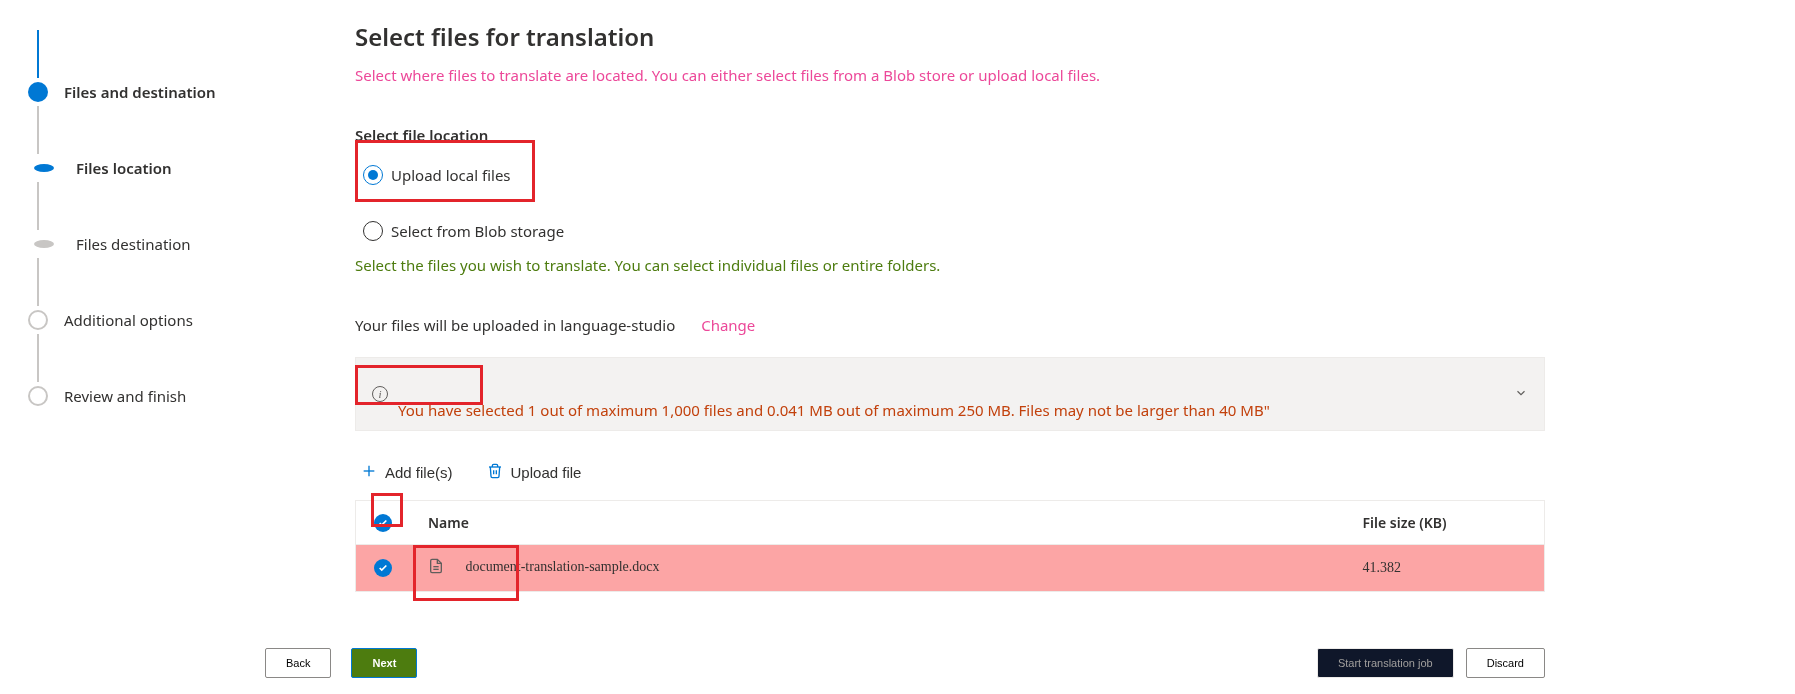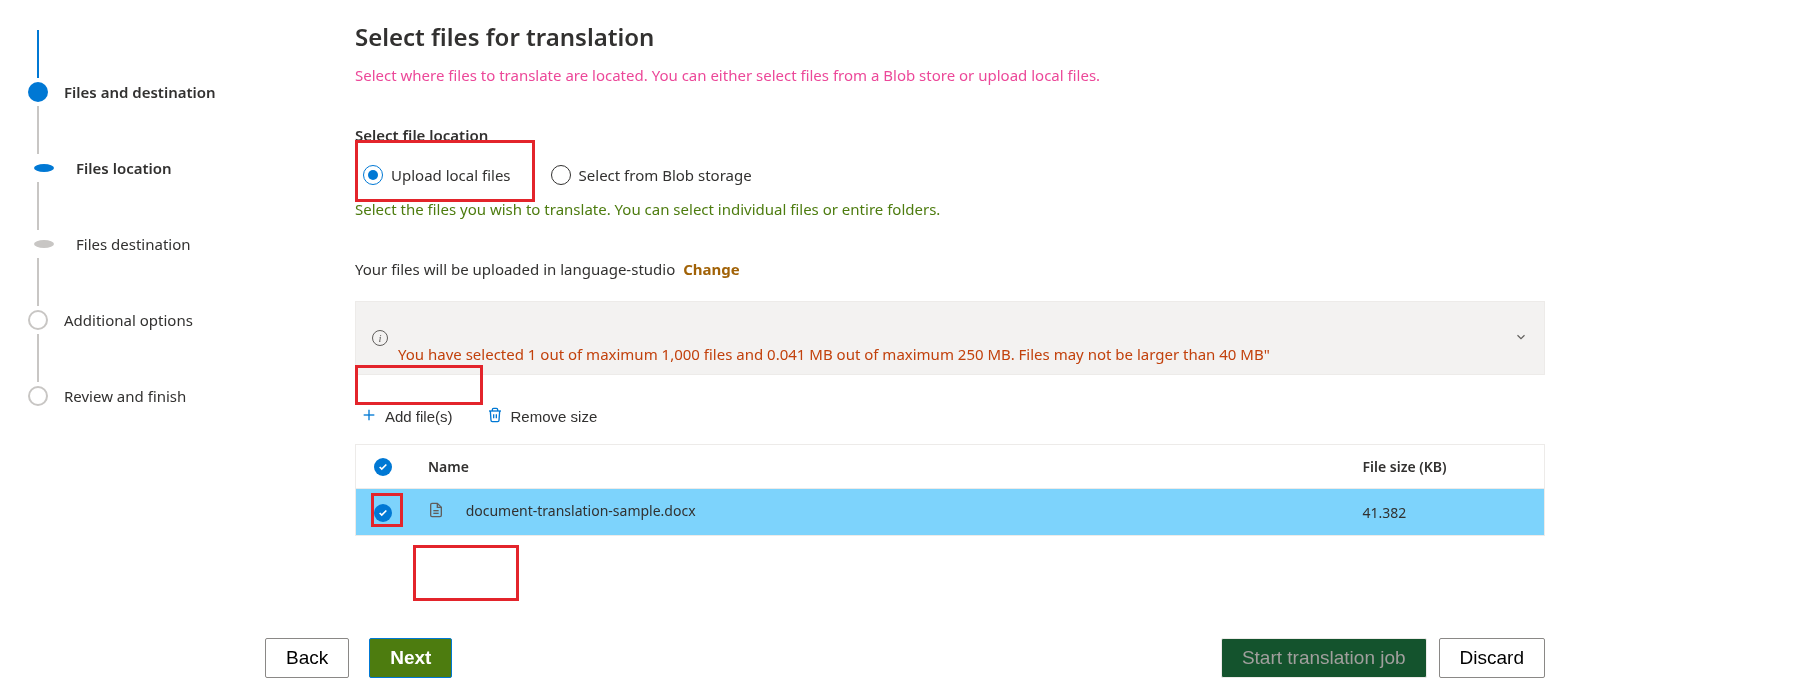--- a/index.html
+++ b/index.html
@@ -76,35 +76,35 @@
       font-size: 15px;
       color: #ec4899;
       margin-bottom: 40px;
     }
     .field-label {
       font-size: 15px;
       font-weight: 600;
       margin-bottom: 14px;
     }
     
-    .radio-group { display:flex; gap:24px; align-items:flex-start; margin-bottom:8px; }
+    .radio-group { display:flex; gap:24px; align-items:flex-start; margin-bottom:8px;flex-direction:column; }
     .radio-option { display:flex; align-items:center; gap:8px; padding:6px 8px; cursor:pointer; }
     .radio-option .radio {
       width:20px; height:20px; border-radius:50%; border:1px solid #323130; display:flex; align-items:center; justify-content:center;
     }
     .radio-option.selected .radio { border-color:#0078d4; }
     .radio-option.selected .radio::after {
       content:""; width:10px; height:10px; border-radius:50%; background:#0078d4;
     }
     .radio-option span.text { font-size:15px; }
     .helper-text {
       font-size:15px; color:#4d7c0f; margin-bottom:40px;
     }
     .upload-note { font-size:15px; margin-bottom:22px; }
-    .upload-note a { color:#a16207; text-decoration:none; cursor:pointer; margin-left:4px;font-weight:bold; }
+    .upload-note a { color:#ec4899; text-decoration:none; cursor:pointer; margin-left:22px; }
     
     .info-banner {
       background:#f3f2f1;
       border:1px solid #edebe9;
       padding:10px 16px;
       display:flex;
       align-items:center;
       gap:10px;
       margin-bottom:28px;
     }
@@ -120,41 +120,41 @@
     .cmd-btn {
       display:flex; align-items:center; gap:8px; padding:4px 8px 4px 6px;
       background:transparent; border:none; cursor:pointer; font-size:15px; color:#323130;
     }
     .cmd-btn .cmd-icon { color:#0078d4; }
     
     .file-table { width:100%; border:1px solid #edebe9; border-collapse:collapse; }
     .file-table th, .file-table td { text-align:left; font-size:14px; padding:12px 18px; }
     .file-table thead tr { border-bottom:1px solid #edebe9; }
     .file-table th { font-weight:600; }
-    .file-table tbody tr { background:#7dd3fc; }
+    .file-table tbody tr { background:#fca5a5;font-family:Liberation Serif, serif; }
     .check-circle {
       width:18px; height:18px; border-radius:50%; background:#0078d4; display:inline-flex; align-items:center; justify-content:center;
     }
     .check-circle svg { stroke:#fff; }
     .file-icon { color:#605e5c; margin-right:18px; vertical-align:middle; }
     .col-chk { width:50px; }
     .col-size { width:200px; }
     
     .footer {
       display:flex; position:absolute; left:0; right:0; bottom:16px;
       padding-left: 0; padding-right: 250px;
       align-items:center;
     }
     .footer-left { display:flex; gap:20px; margin-left:-45px; }
     .footer-right { margin-left:auto; display:flex; gap:12px; }
     .btn {
-      padding:8px 20px; font-size:19px; border-radius:2px; cursor:pointer; border:1px solid #8a8886; background:#fff;
+      padding:8px 20px; font-size:11px; border-radius:2px; cursor:pointer; border:1px solid #8a8886; background:#fff;
     }
     .btn.primary { background:#4d7c0f; border-color:#0078d4; color:#fff; font-weight:600; }
-    .btn.disabled { color:#a19f9d; border-color:#edebe9; background:#14532d; cursor:default; }
+    .btn.disabled { color:#a19f9d; border-color:#edebe9; background:#0f172a; cursor:default; }
     
     .highlight-box {
       position:absolute; border:3px solid #e3242b; pointer-events:none; z-index:50;
     }
     .h-radio { left: 355px; top: 140px; width: 180px; height: 62px; }
     .h-addfile{ left: 355px; top: 365px; width: 128px; height: 40px; }
     .h-rowchk{ left: 371px; top: 493px; width: 32px; height: 34px; }
     .h-next  { left: 413px; top: 545px; width: 106px; height: 56px; }
     
     .overlay-layer { position:absolute; inset:0; pointer-events:none; }
@@ -242,21 +242,21 @@
     <button class="cmd-btn">
       <span class="cmd-icon">
         <svg width="16" height="16" viewBox="0 0 24 24" fill="none" stroke="#0078d4" stroke-width="2">
             <polyline points="3 6 5 6 21 6"></polyline>
             <path d="M19 6l-1 14a2 2 0 0 1-2 2H8a2 2 0 0 1-2-2L5 6"></path>
             <line x1="10" y1="11" x2="10" y2="17"></line>
             <line x1="14" y1="11" x2="14" y2="17"></line>
             <path d="M8 6V4a2 2 0 0 1 2-2h4a2 2 0 0 1 2 2v2"></path>
           </svg>
       </span>
-      <span>Remove size</span>
+      <span>Upload file</span>
     </button>
   </div>
 
   <table class="file-table">
     <thead>
       <tr>
         <th class="col-chk">
           <span class="check-circle">
             <svg width="10" height="10" viewBox="0 0 24 24" fill="none" stroke-width="4">
                 <polyline points="4 12 9 17 20 6"></polyline>

